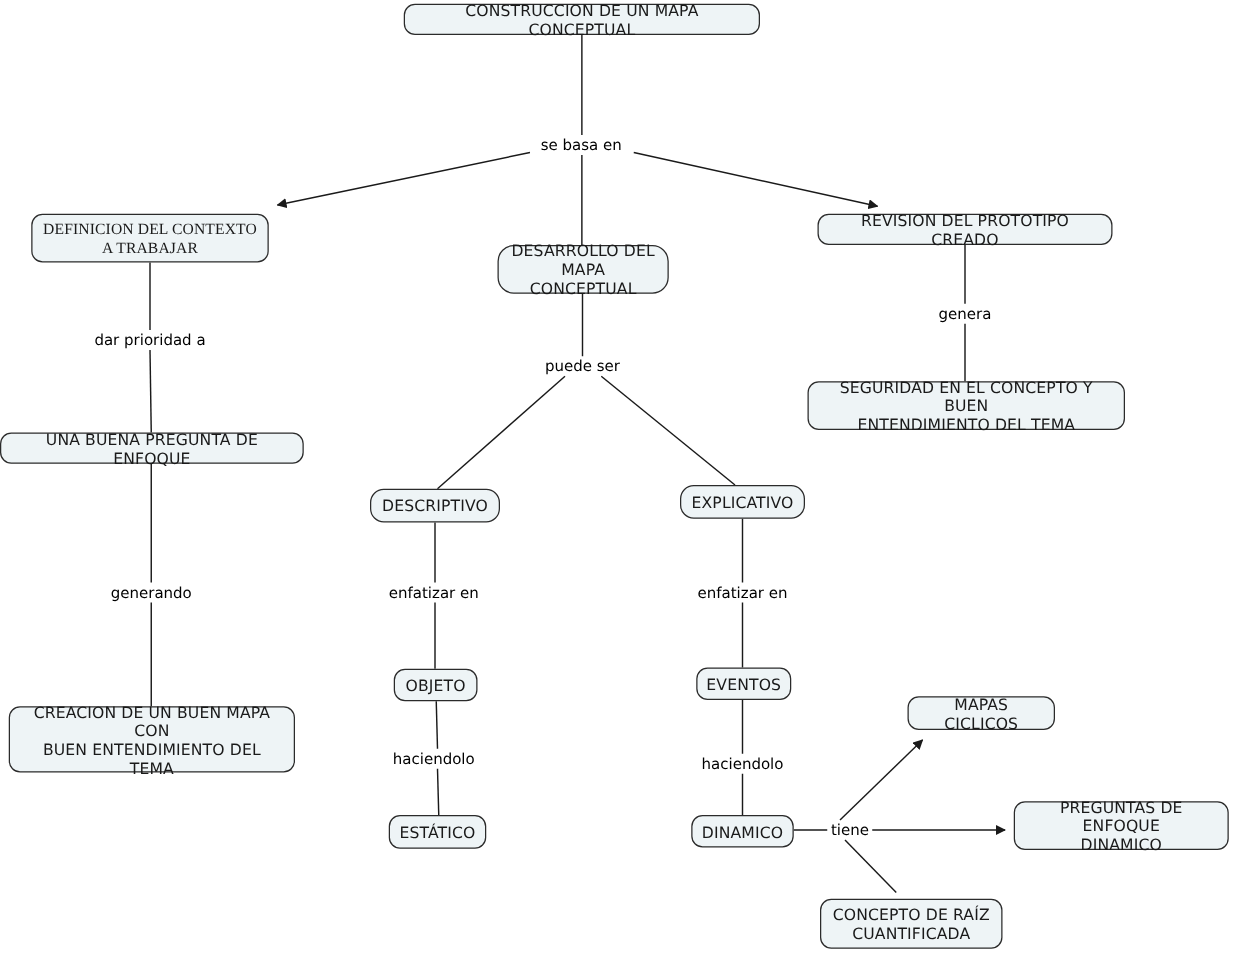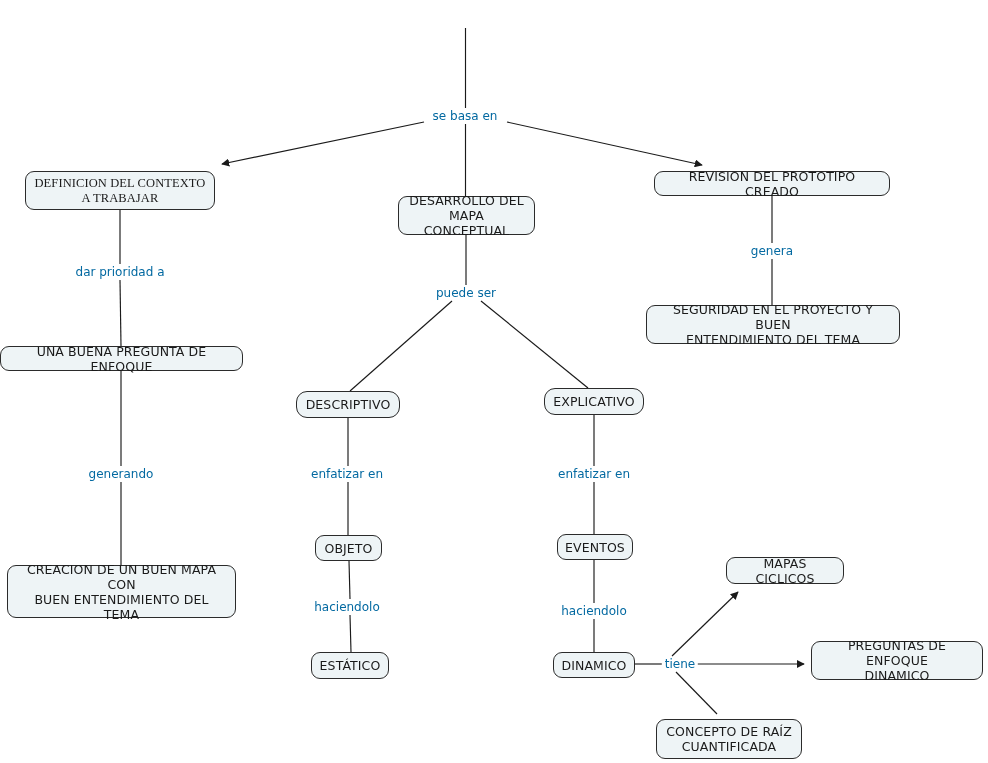--- a/index.html
+++ b/index.html
@@ -37,21 +37,21 @@
     letter-spacing: 0.1px;
     text-align: center;
     display: flex;
     align-items: center;
     justify-content: center;
     padding: 0 7px;
     white-space: pre-line;
   }
   .link-label {
     position: absolute;
-    color: #0369a1;
+    color: #000000;
     font-size: 12px;
     line-height: 14px;
     text-align: right;
     white-space: nowrap;
     background: #ffffff;
     padding: 0 3px;
     transform: translate(-50%, -50%);
   }
 </style>
 </head>
@@ -96,27 +96,28 @@
       <path d="M 594 560 L 594 603"></path>
       <path d="M 594 619 L 594 652"></path>
 
       <path d="M 635 664 L 664 664"></path>
       <path d="M 672 656 L 738 592" marker-end="url(#arrow)"></path>
       <path d="M 697 664 L 804 664" marker-end="url(#arrow)"></path>
       <path d="M 717 714 L 676 672"></path>
     </g>
   </svg>
 
+  <div class="node" style="left:323px; top:3px;   width:285px; height:25px;">CONSTRUCCION DE UN MAPA CONCEPTUAL</div>
   <div class="node" style="left:25px;  top:171px; width:190px; height:39px;font-family:Liberation Serif, serif;">DEFINICION DEL CONTEXTO
 A TRABAJAR</div>
-  <div class="node" style="left:398px; top:196px; width:137px; height:39px;">DESARROLLO DEL
+  <div class="node" style="left:398px; top:196px; width:137px; height:39px;border-radius:13px;">DESARROLLO DEL
 MAPA CONCEPTUAL</div>
   <div class="node" style="left:654px; top:171px; width:236px; height:25px;">REVISION DEL PROTOTIPO CREADO</div>
   <div class="node" style="left:0px;   top:346px; width:243px; height:25px;">UNA BUENA PREGUNTA DE ENFOQUE</div>
-  <div class="node" style="left:646px; top:305px; width:254px; height:39px;">SEGURIDAD EN EL PROYECTO Y BUEN
+  <div class="node" style="left:646px; top:305px; width:254px; height:39px;">SEGURIDAD EN EL CONCEPTO Y BUEN
 ENTENDIMIENTO DEL TEMA</div>
   <div class="node" style="left:296px; top:391px; width:104px; height:27px;border-radius:11px;">DESCRIPTIVO</div>
   <div class="node" style="left:544px; top:388px; width:100px; height:27px;border-radius:11px;">EXPLICATIVO</div>
   <div class="node" style="left:7px;   top:565px; width:229px; height:53px;">CREACION DE UN BUEN MAPA CON
 BUEN ENTENDIMIENTO DEL
 TEMA</div>
   <div class="node" style="left:315px; top:535px; width:67px;  height:26px;">OBJETO</div>
   <div class="node" style="left:557px; top:534px; width:76px;  height:26px;">EVENTOS</div>
   <div class="node" style="left:311px; top:652px; width:78px;  height:27px;">ESTÁTICO</div>
   <div class="node" style="left:553px; top:652px; width:82px;  height:26px;">DINAMICO</div>

